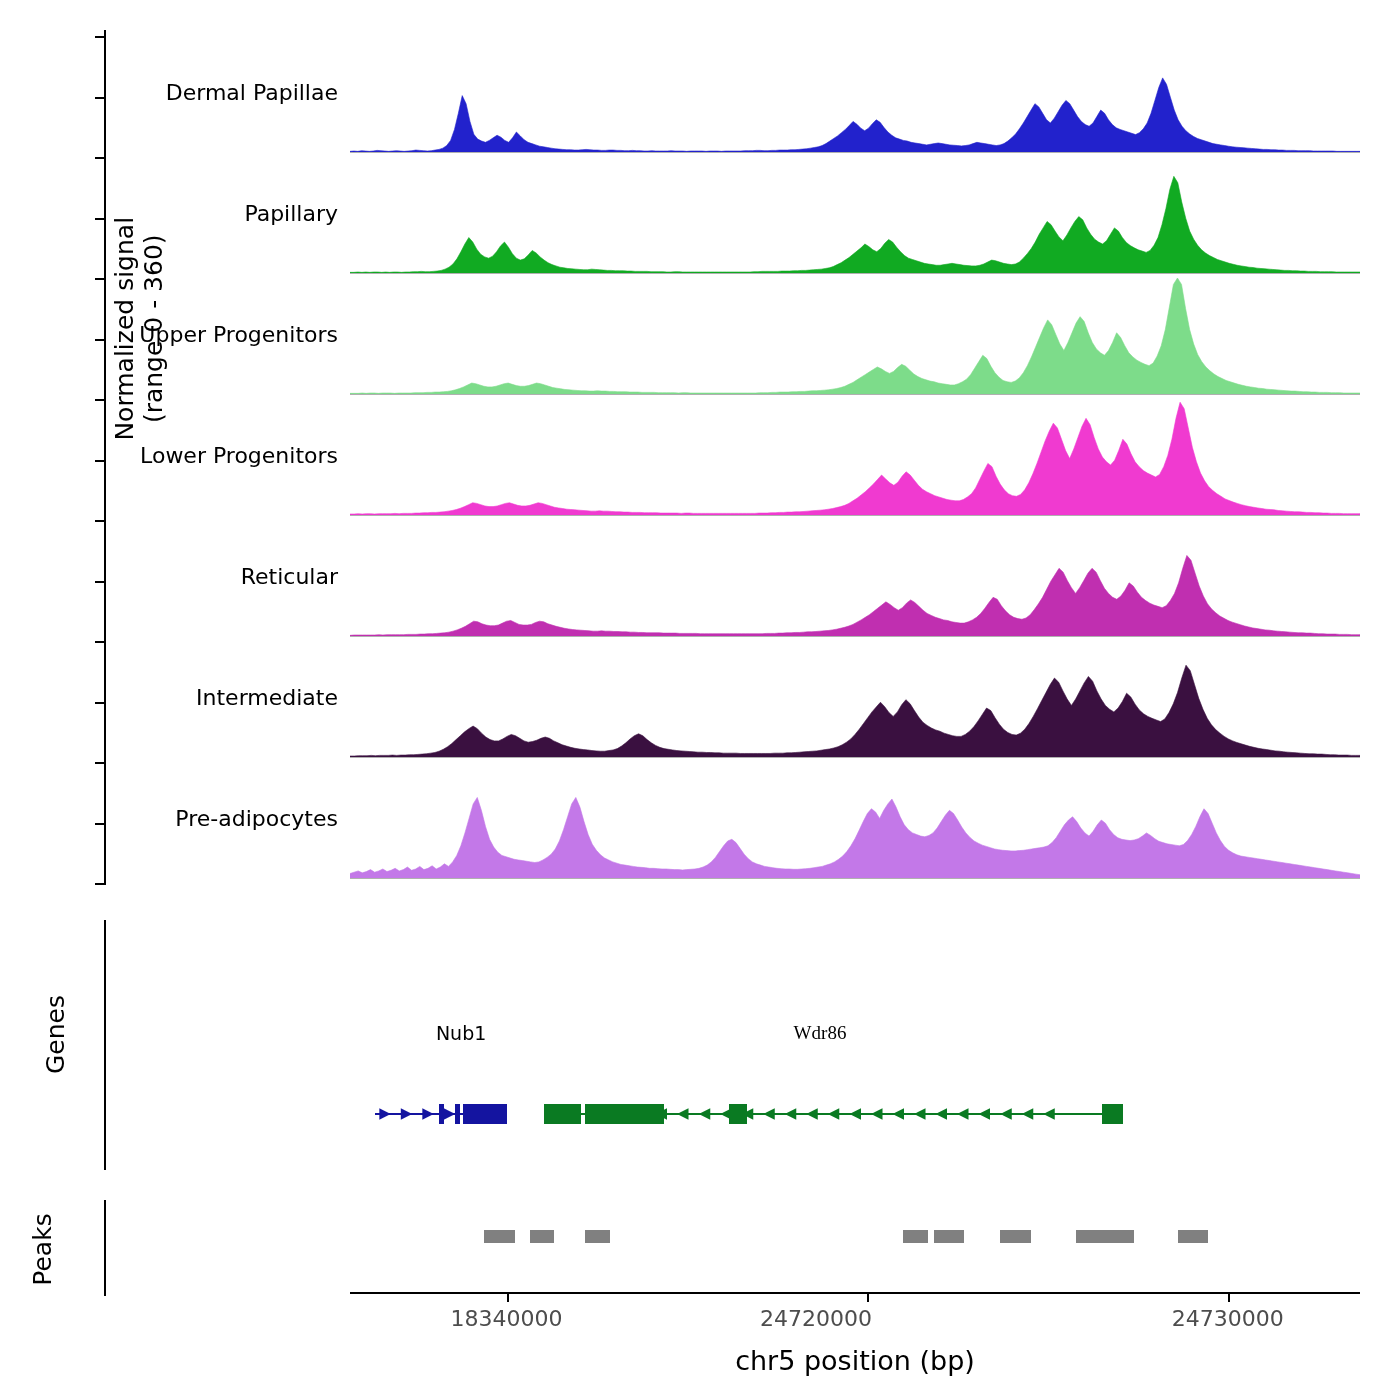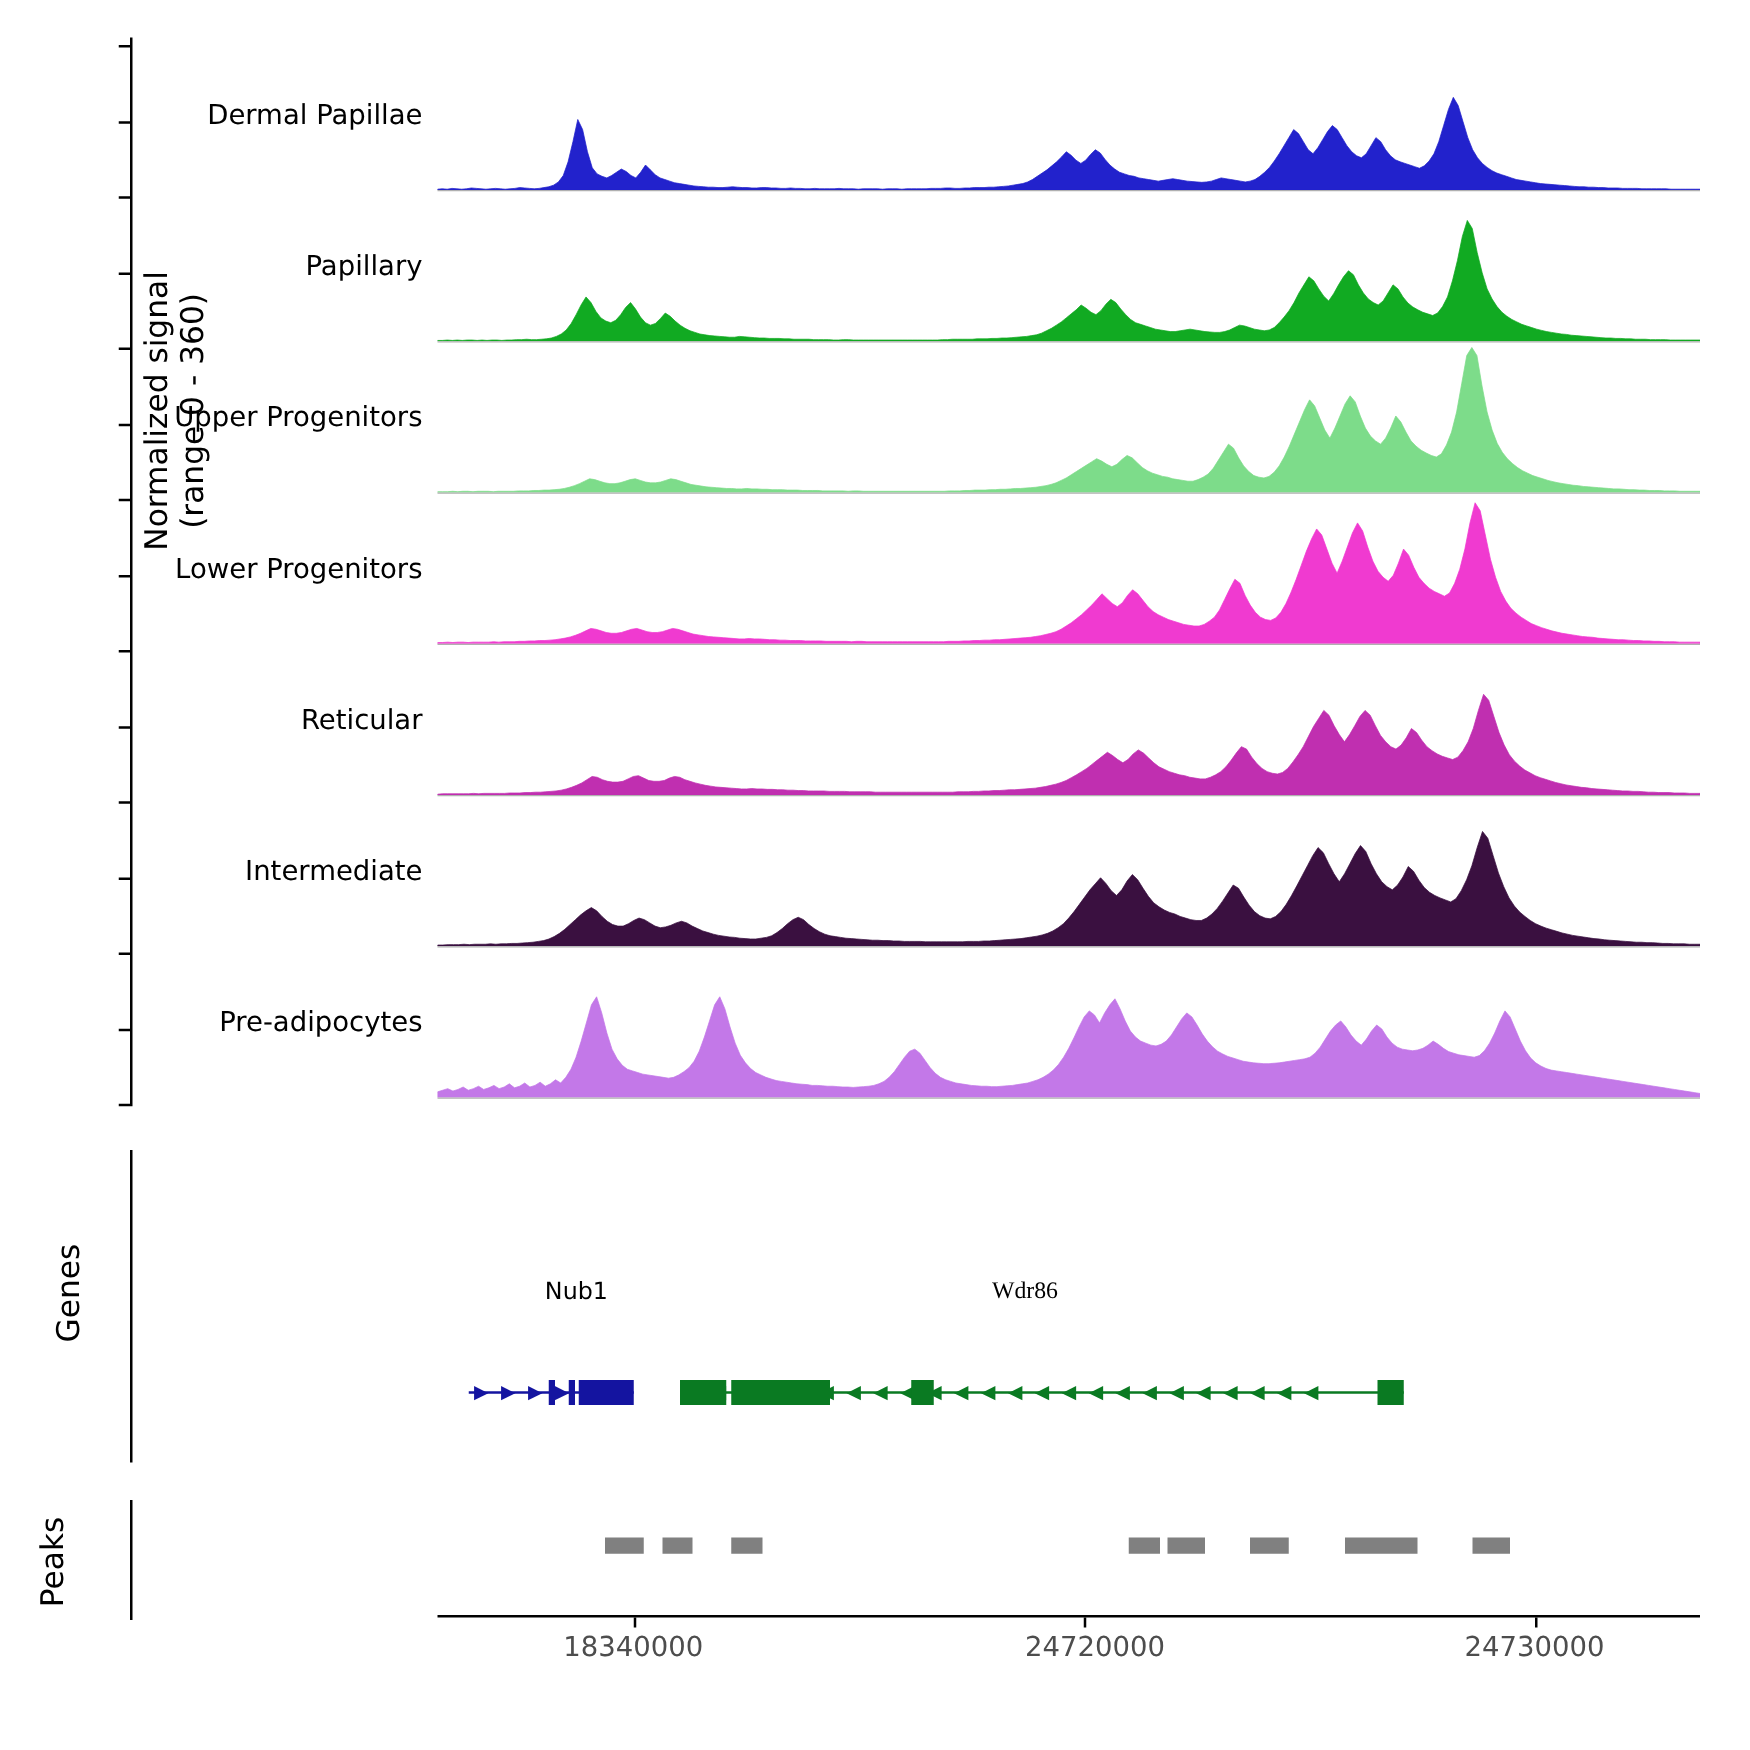--- a/index.html
+++ b/index.html
@@ -277,18 +277,19 @@
       <div class="peak-box" style="left: 650.44px; width: 30.3px;"></div>
       <div class="peak-box" style="left: 726.19px; width: 57.57px;"></div>
       <div class="peak-box" style="left: 828.2px; width: 30.3px;"></div>
     </div>
 
   <div id="xaxis-line"></div>
   <div id="xticks">
       <div class="xtick" style="left: 506.55px;"></div>
       <div class="xticklabel" style="left: 506.55px;">18340000</div>
       <div class="xtick" style="left: 867.12px;"></div>
-      <div class="xticklabel" style="left: 876px;">24720000</div>
+      <div class="xticklabel" style="left: 816px;">24720000</div>
       <div class="xtick" style="left: 1227.69px;"></div>
       <div class="xticklabel" style="left: 1227.69px;">24730000</div>
     </div>
+  <div id="xlabel">chr5 position (bp)</div>
 
 </div>
 
 </body></html>

